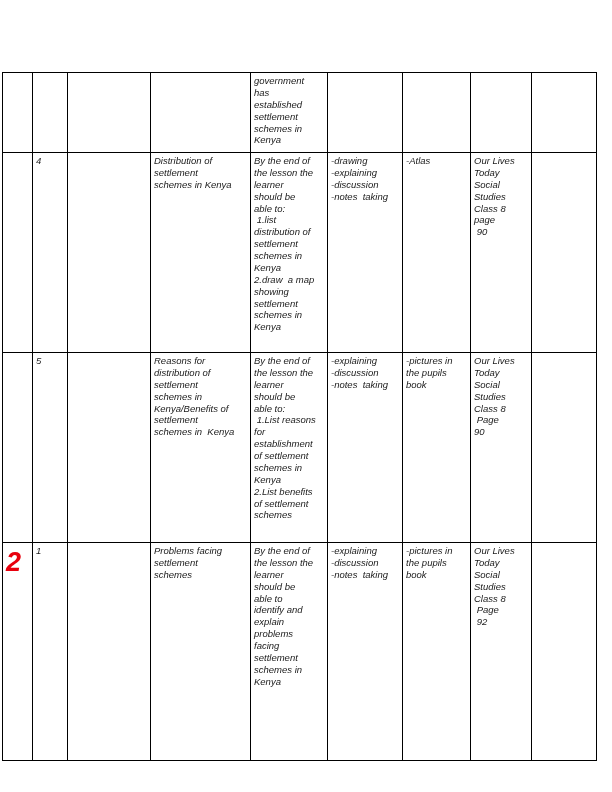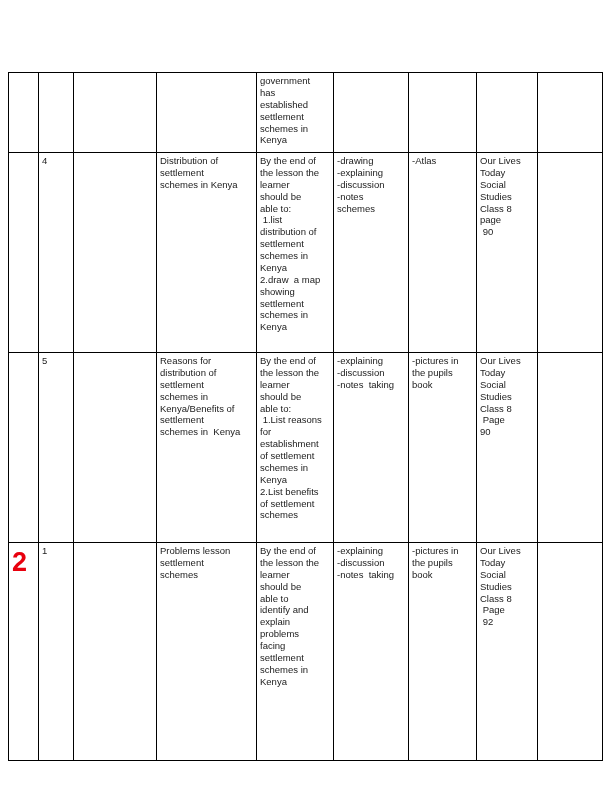--- a/index.html
+++ b/index.html
@@ -11,25 +11,26 @@
   .page {
     position: relative;
     width: 612px;
     height: 792px;
     background: #ffffff;
     font-family: "Liberation Sans", sans-serif;
     overflow: hidden;
   }
   table.sow {
     position: absolute;
-    left: 8px;
+    left: 2px;
     top: 72px;
     width: 594px;
     border-collapse: collapse;
     table-layout: fixed;
+    font-style: italic;
   }
   table.sow td {
     border: 1px solid #000000;
     vertical-align: top;
     padding: 2px 3px;
     font-size: 9.5px;
     line-height: 1.25;
     color: #1a1a1a;
     white-space: pre-wrap;
     overflow: hidden;
@@ -97,21 +98,21 @@
 schemes in
 Kenya
 2.draw  a map
 showing
 settlement
 schemes in
 Kenya</td>
       <td>-drawing
 -explaining
 -discussion
--notes  schemes</td>
+-notes  taking</td>
       <td>-Atlas</td>
       <td>Our Lives
 Today
 Social
 Studies
 Class 8
 page
  90</td>
       <td></td>
     </tr>
@@ -154,21 +155,21 @@
 Class 8
  Page
 90</td>
       <td></td>
     </tr>
 
     <tr style="height:218px;">
       <td><span class="week-num" style="color: rgb(232, 0, 13);">2</span></td>
       <td>1</td>
       <td></td>
-      <td>Problems lesson
+      <td>Problems facing
 settlement
 schemes</td>
       <td>By the end of
 the lesson the
 learner
 should be
 able to
 identify and
 explain
 problems

